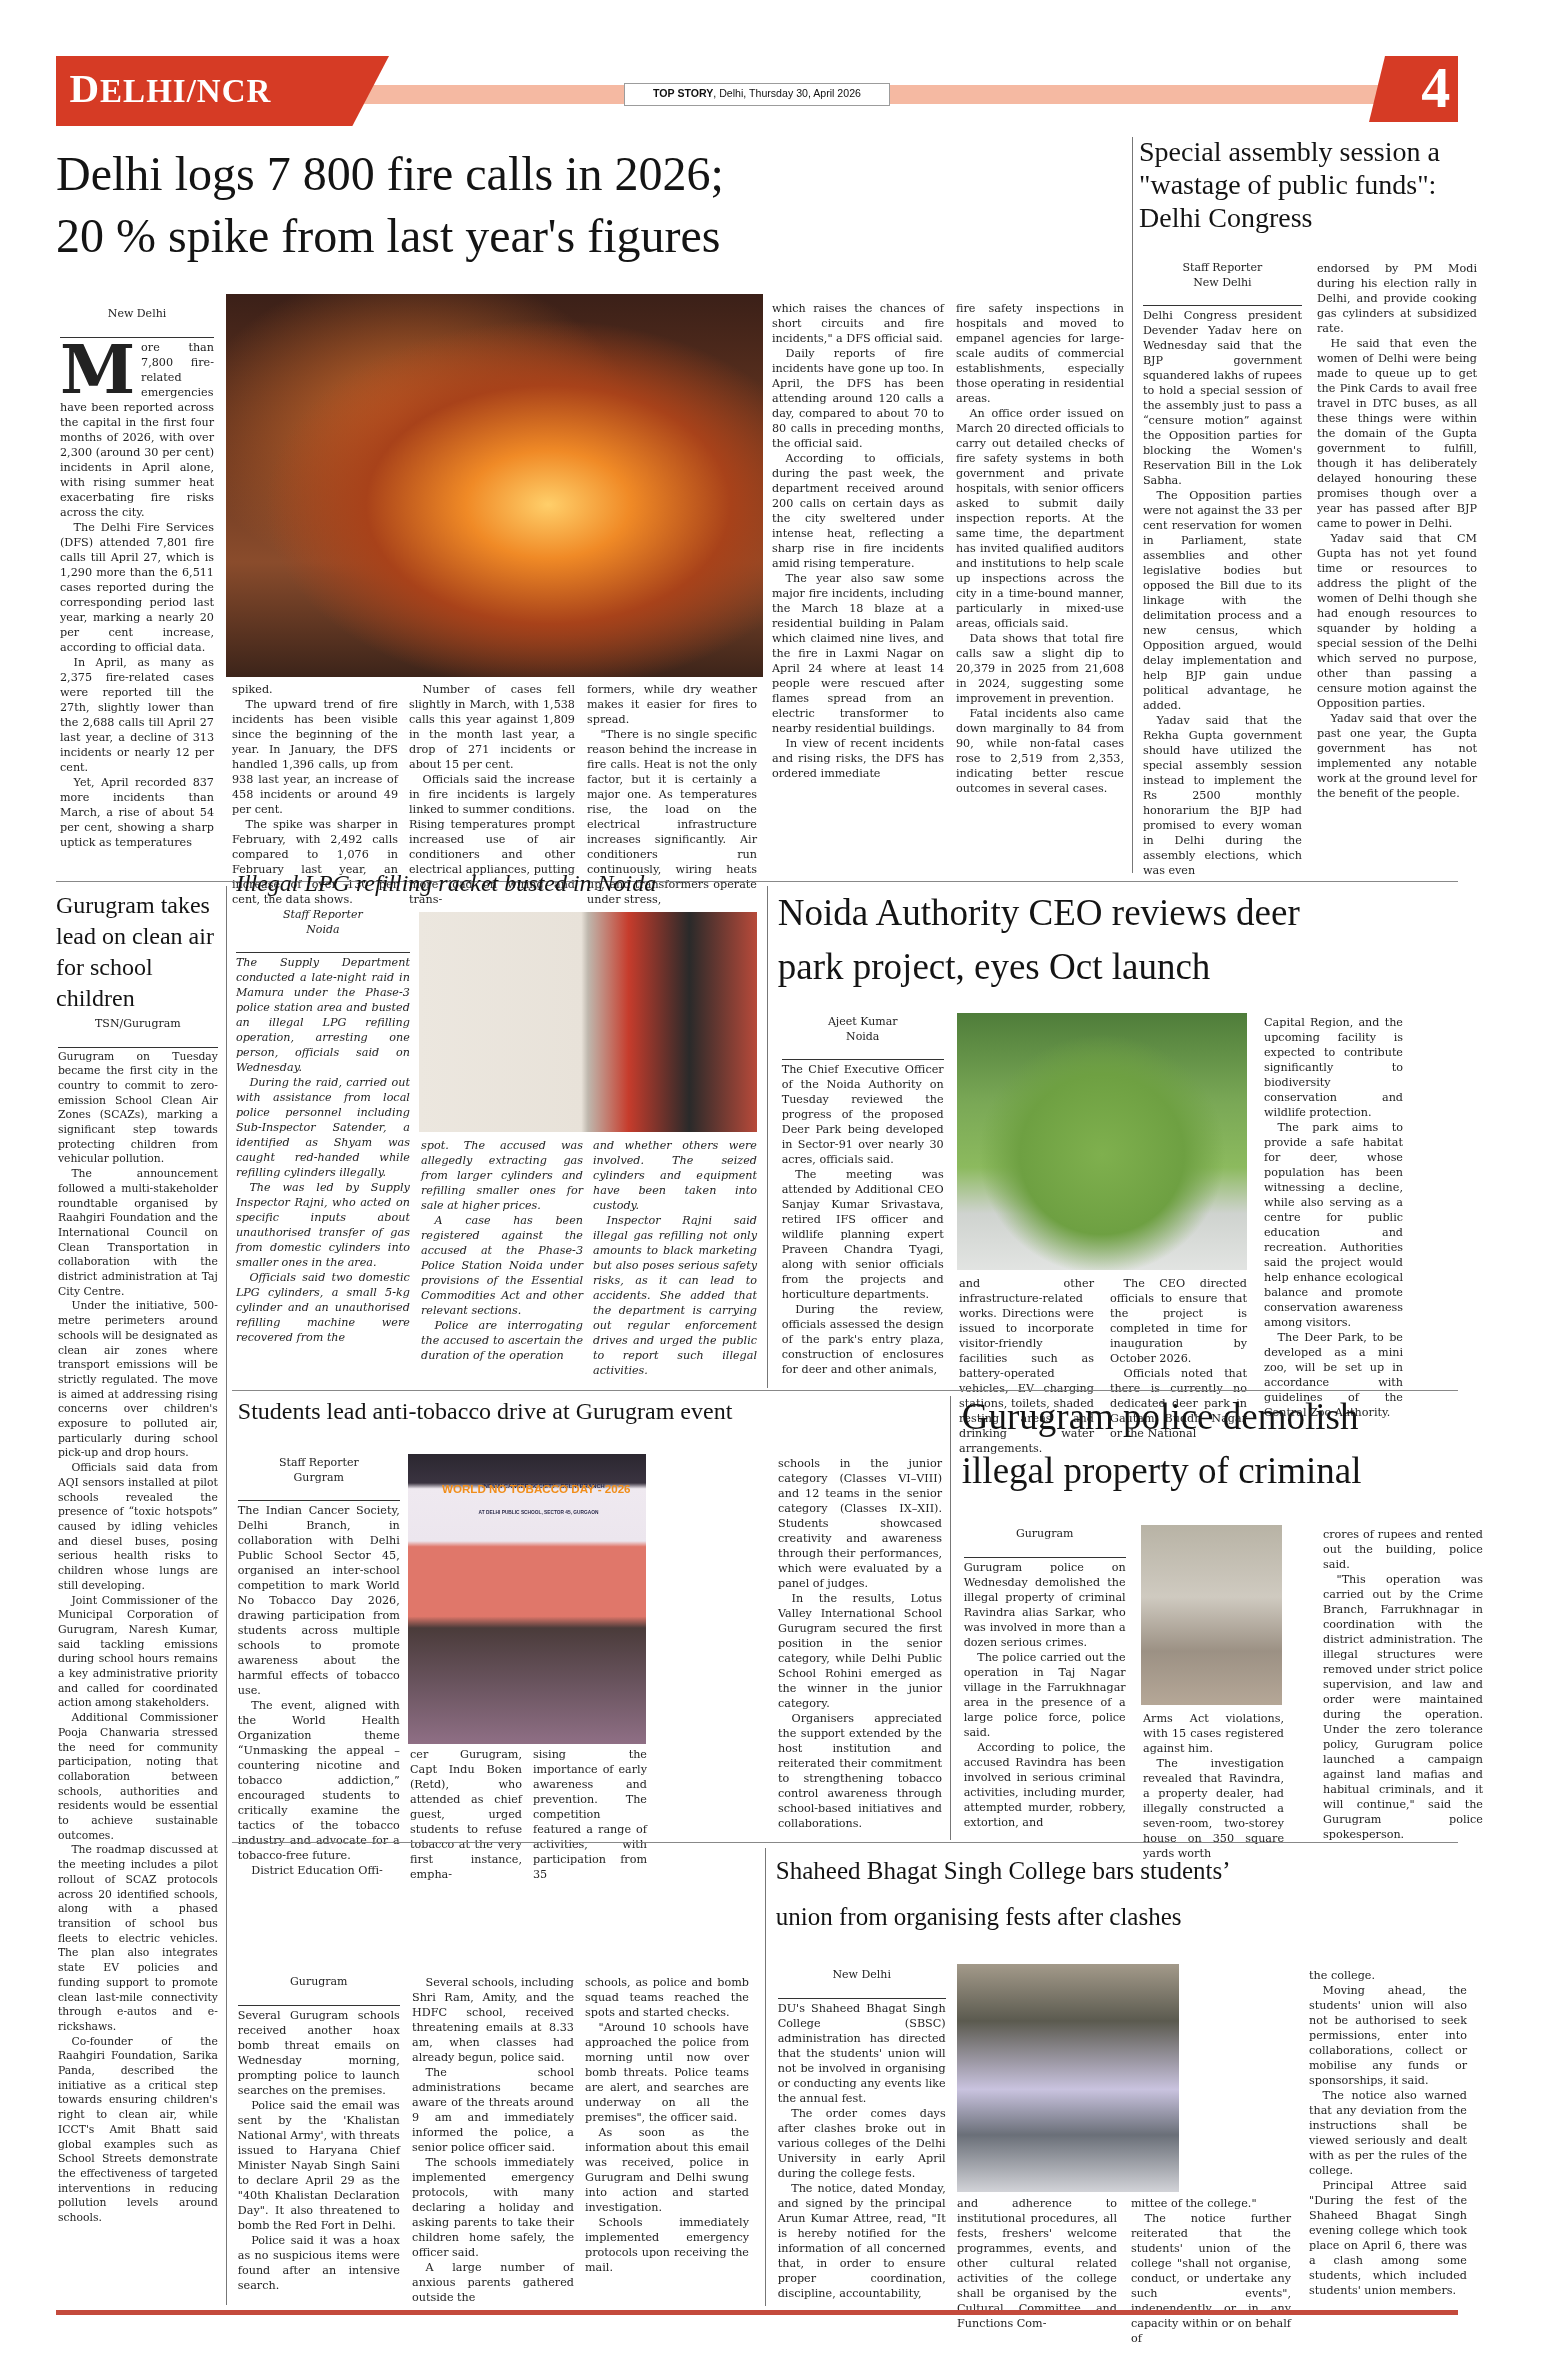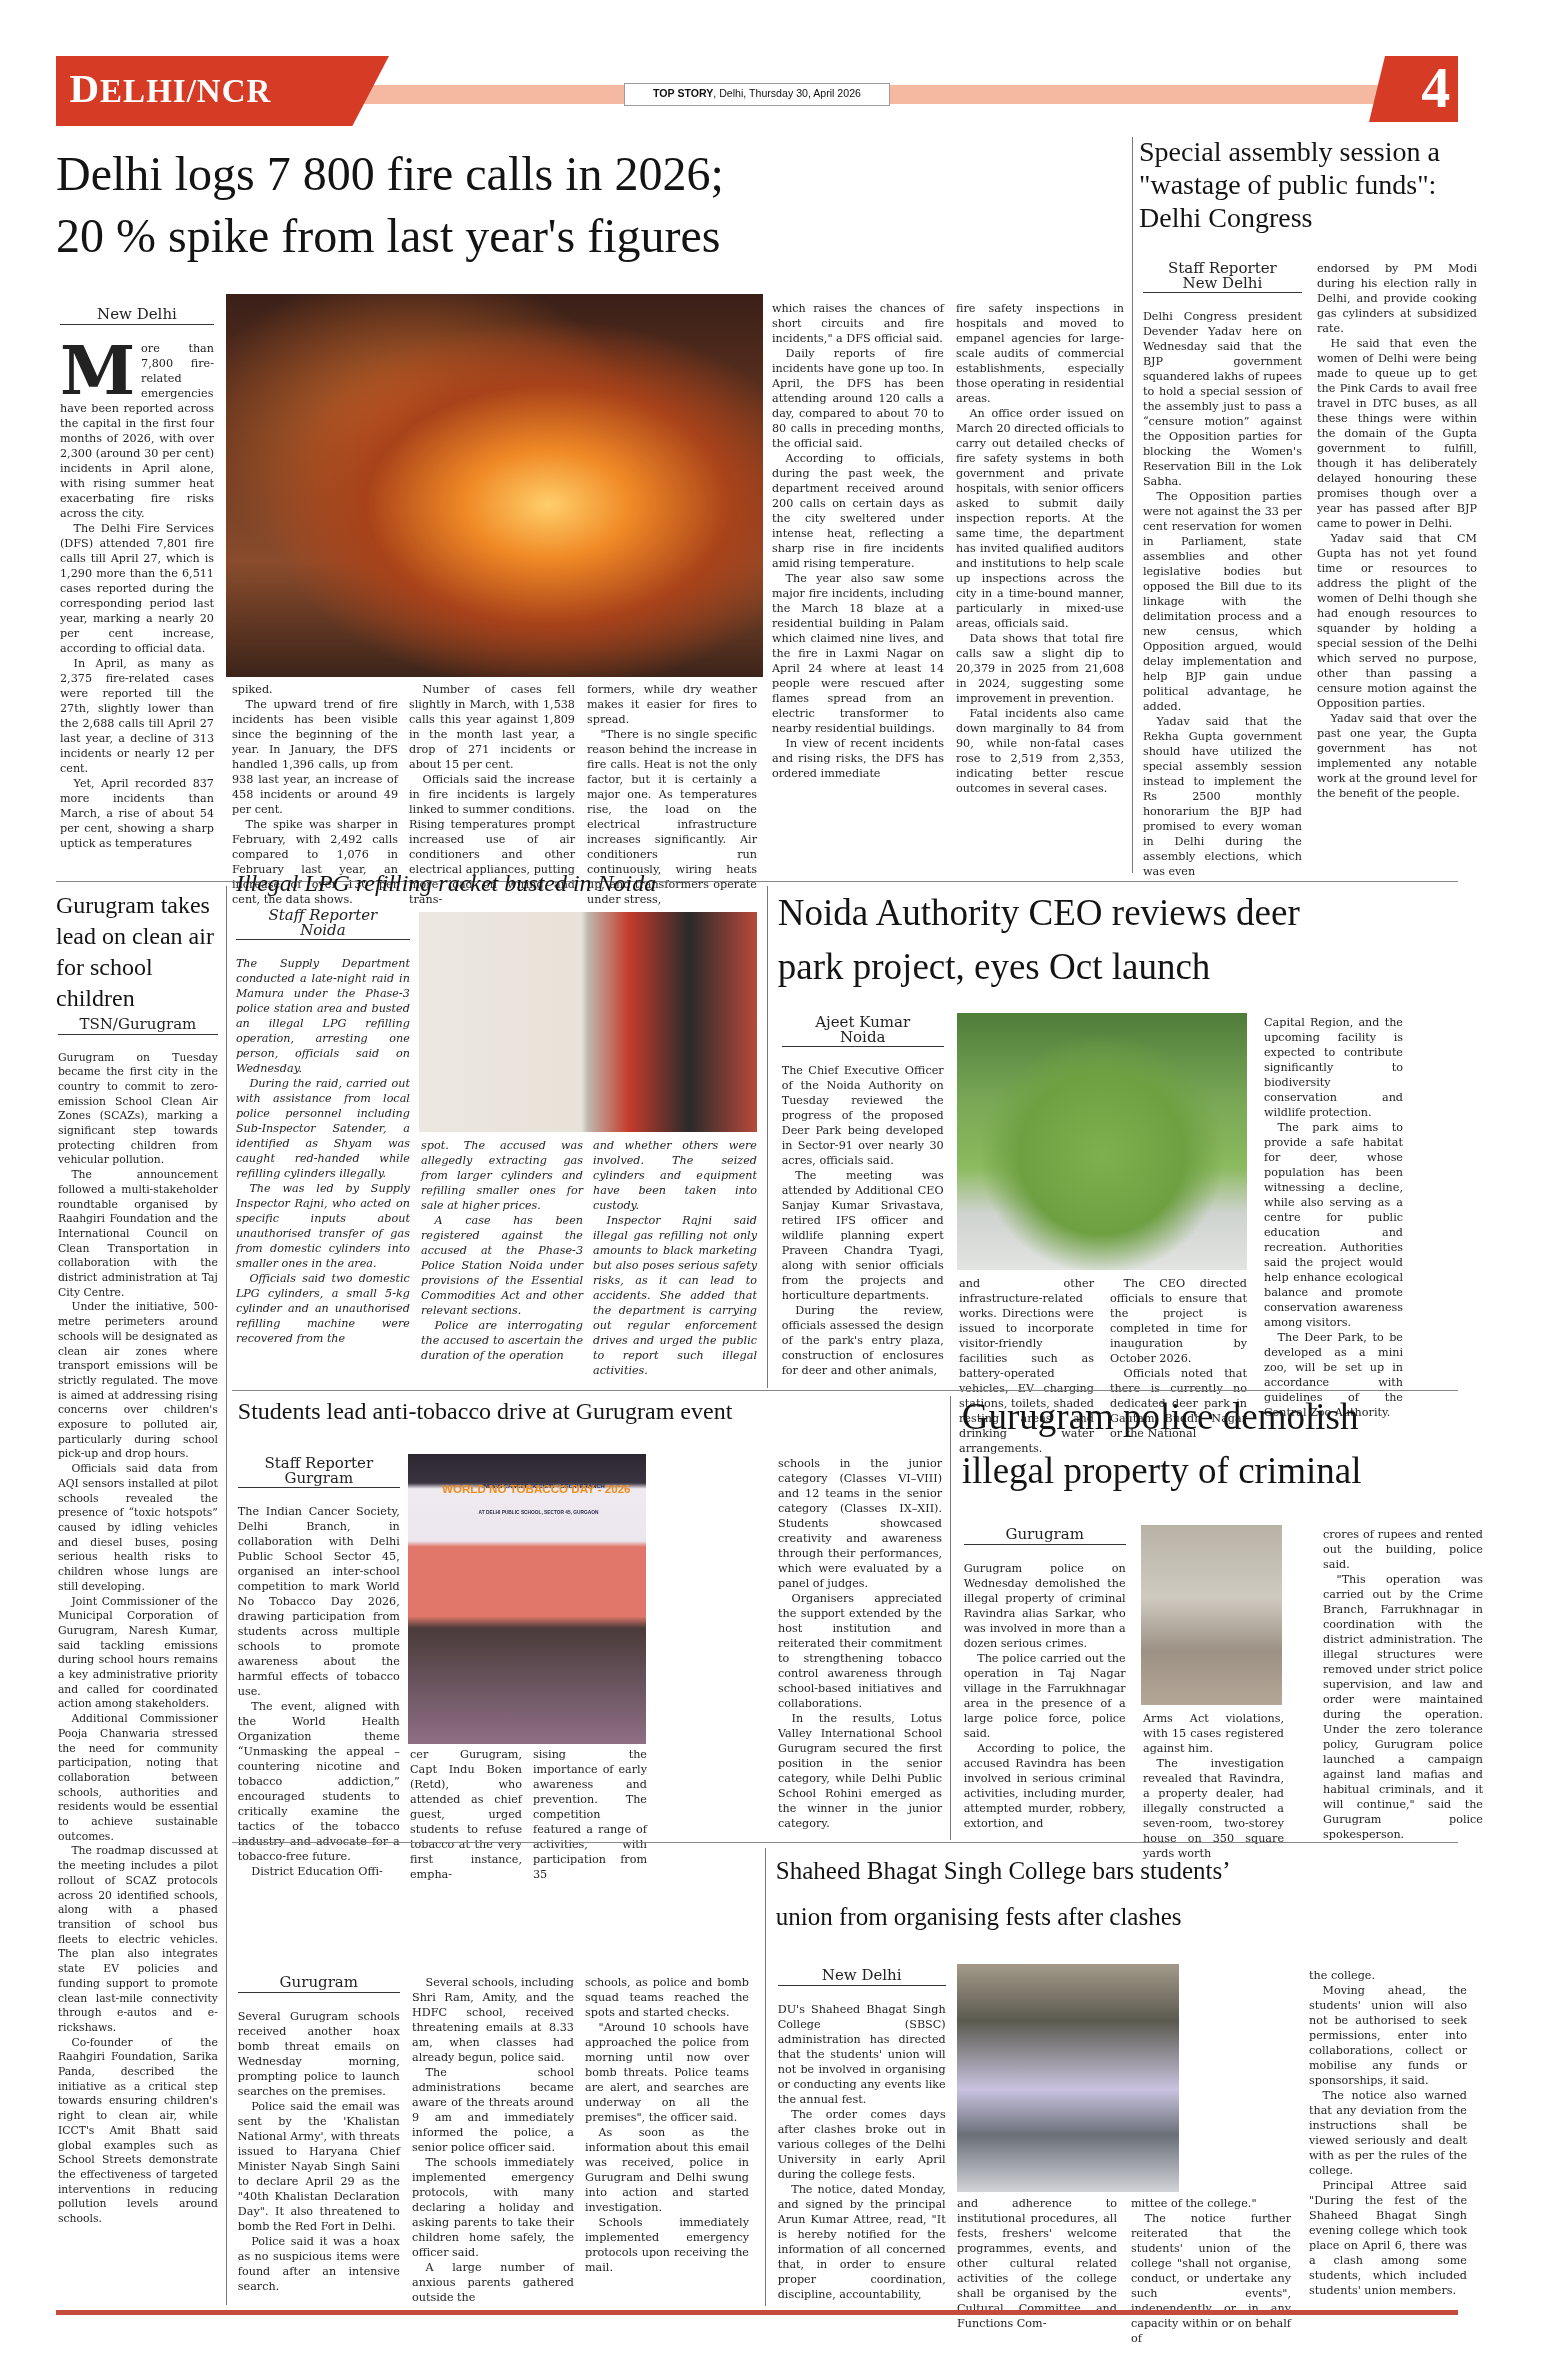--- a/index.html
+++ b/index.html
@@ -21,21 +21,21 @@
   .mast-page { position: absolute; left: 1369px; top: 56px; width: 89px; height: 66px; background: #d63b25;
     clip-path: polygon(18% 0, 100% 0, 100% 100%, 0 100%); color: #fff;
     font-family: "Liberation Serif", serif; font-size: 58px; font-weight: bold; text-align: right; padding-right: 7.7px; line-height: 64px; }
 
   
   .art { position: absolute; }
   .hl { font-family: "Liberation Serif", serif; color: #141414; font-weight: normal; }
   .col { font-size: 11.2px; line-height: 15px; text-align: justify; hyphens: auto; color: #222; }
   .col p { text-indent: 13.5px; }
   .col p.first { text-indent: 0; }
-  .byline { text-align: center; font-size: 15px; line-height: 14.5px; border-bottom: 1.4px solid #333; padding-bottom: 2px; margin-bottom: 16px; }
+  .byline { text-align: center; font-size: 11px; line-height: 14.5px; border-bottom: 1.4px solid #333; padding-bottom: 15px; margin-bottom: 2px; }
   .dropcap { float: left; font-family: "DejaVu Serif", serif; font-size: 68px; line-height: 56px; font-weight: bold; margin: 1.9px 5.8px 0 0; color: #222; }
   .vrule { position: absolute; width: 1px; background: #777; }
   .hrule { position: absolute; height: 1px; background: #888; }
 
   .photo { position: absolute; overflow: hidden; }
   .ph-fire { background:
       radial-gradient(ellipse at 60% 55%, #ffcf6a 0%, #f08a26 18%, #a8421a 40%, rgba(60,25,15,0) 62%),
       radial-gradient(ellipse at 35% 35%, #d06a2a 0%, rgba(90,40,20,0) 45%),
       linear-gradient(180deg, #3b2018 0%, #6e3a22 45%, #8a4c2c 70%, #3c241a 100%); }
   .ph-lpg { background: linear-gradient(90deg, #ece7df 0%, #e8e2d9 48%, #bfb7ad 50%, #c63c2c 62%, #2a2a2a 80%, #b84a3a 100%); }
@@ -203,22 +203,22 @@
     <p>District Education Offi-</p>
   </div>
   <div class="col" style="position:absolute;left:178px;top:351px;width:112px;">
     <p class="first">cer Gurugram, Capt Indu Boken (Retd), who attended as chief guest, urged students to refuse tobacco at the very first instance, empha-</p>
   </div>
   <div class="col" style="position:absolute;left:301px;top:351px;width:114px;">
     <p class="first">sising the importance of early awareness and prevention. The competition featured a range of activities, with participation from 35</p>
   </div>
   <div class="col" style="position:absolute;left:546px;top:60px;width:164px;">
     <p class="first">schools in the junior category (Classes VI–VIII) and 12 teams in the senior category (Classes IX–XII). Students showcased creativity and awareness through their performances, which were evaluated by a panel of judges.</p>
+    <p>In the results, Lotus Valley International School Gurugram secured the first position in the senior category, while Delhi Public School Rohini emerged as the winner in the junior category.</p>
     <p>Organisers appreciated the support extended by the host institution and reiterated their commitment to strengthening tobacco control awareness through school-based initiatives and collaborations.</p>
-    <p>In the results, Lotus Valley International School Gurugram secured the first position in the senior category, while Delhi Public School Rohini emerged as the winner in the junior category.</p>
   </div>
 </section>
 <div class="vrule" style="left:950px;top:1396px;height:444px;"></div>
 
 <section class="art" style="left:956px;top:1390px;width:589px;height:450px;">
   <h2 class="hl" style="position:absolute;left:5.8px;top:0;width:579px;font-size:37px;line-height:54px;">
     <span>Gurugram police demolish</span><br>
     <span>illegal property of criminal</span>
   </h2>
   <div class="photo ph-demo" style="left:185px;top:135px;width:141px;height:180px;"></div>

